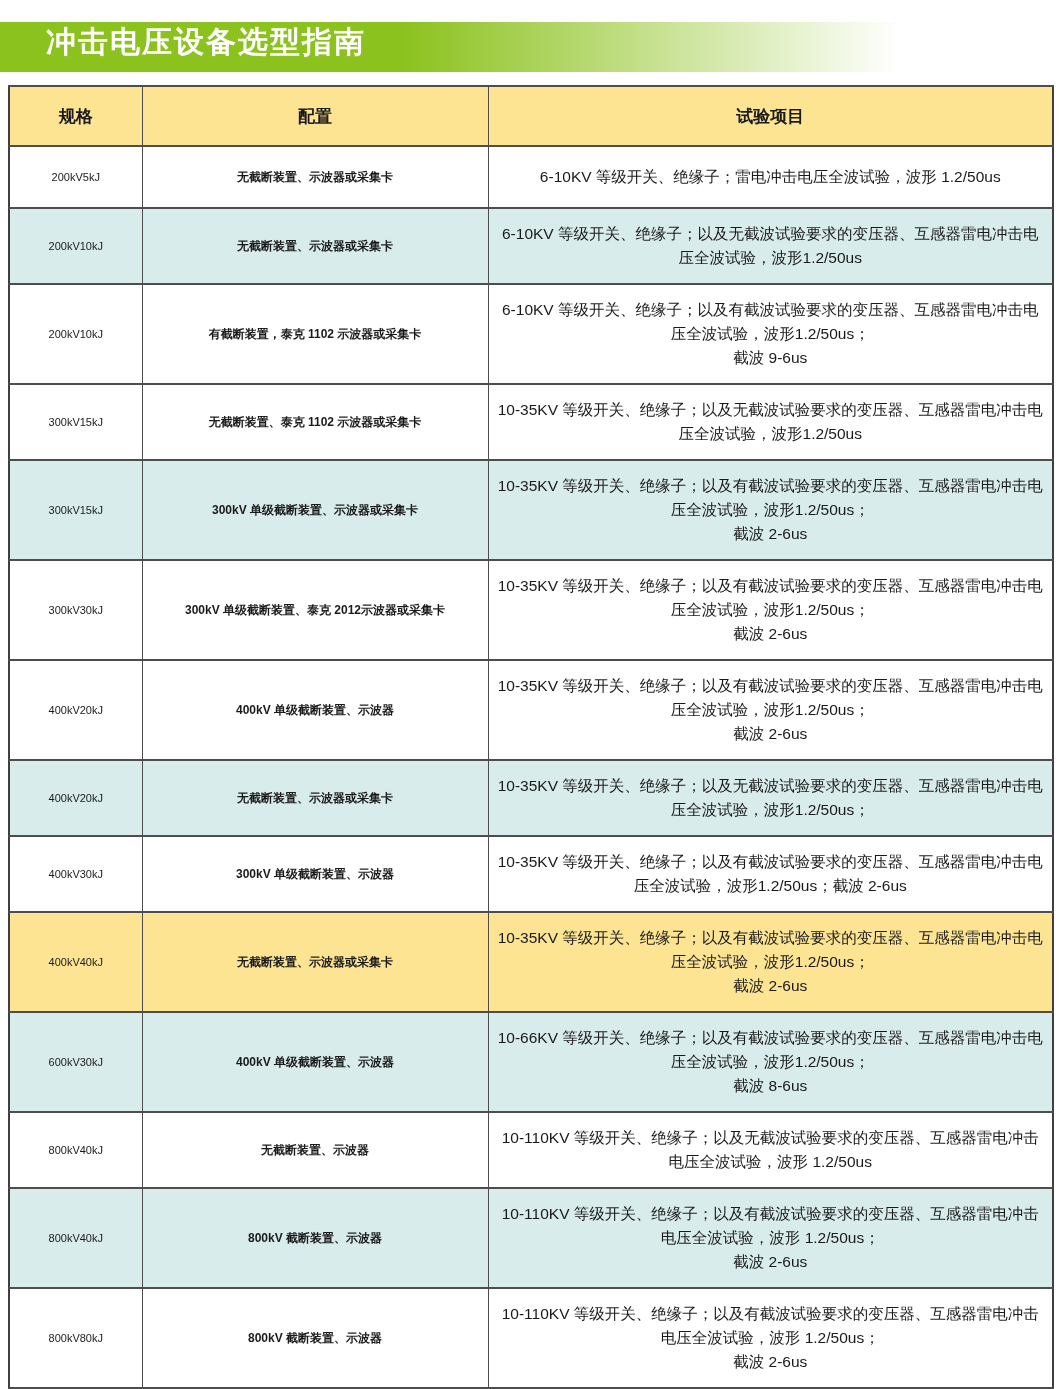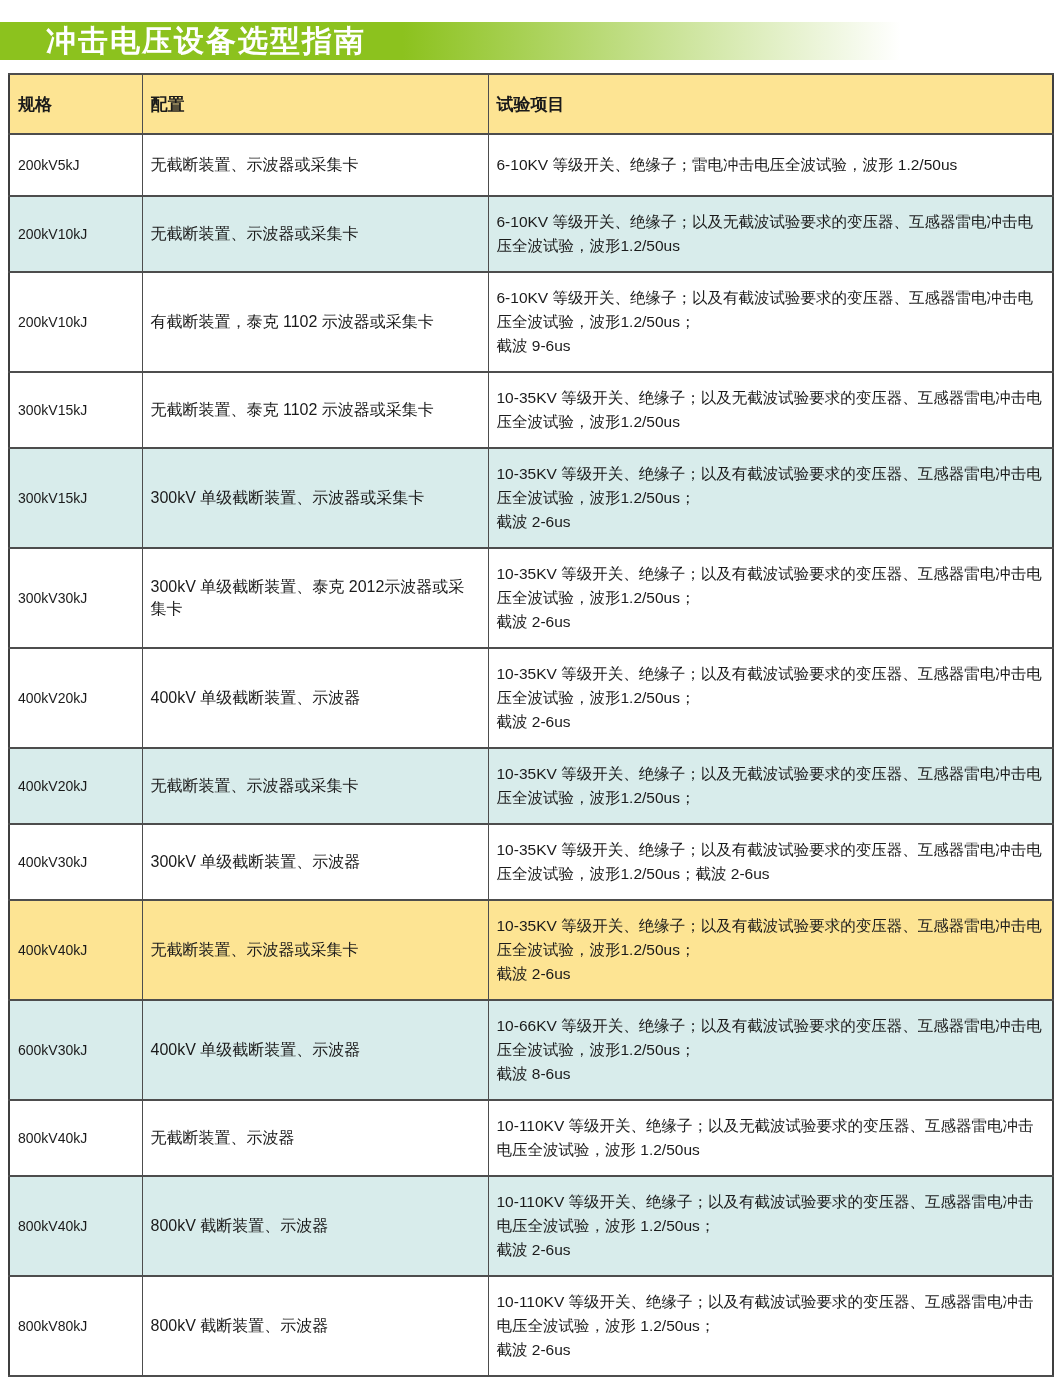--- a/index.html
+++ b/index.html
@@ -13,58 +13,58 @@
   *{box-sizing:border-box;}
   html,body{margin:0;padding:0;}
   body{
     width:1060px;height:1389px;
     background:#fff;
     font-family:"Liberation Sans","DejaVu Sans",sans-serif;
     color:var(--ink);
   }
   .banner{
     margin-top:22px;
-    height:38px;
+    height:50px;
     width:1060px;
     background:linear-gradient(90deg,var(--green) 0%,var(--green) 38%,rgba(255,255,255,0) 85%);
-    display:flex;align-items:center;
+    display:flex;align-items:flex-start;
   }
   .banner .title{
     color:#ffffff;
     font-size:30px;
     font-weight:bold;
     letter-spacing:2px;
     padding-left:46px;
   }
   .table-wrap{ margin:13px 8px 0 8px; }
   table{
     width:1044px;
     border-collapse:collapse;
     table-layout:fixed;
   }
   th,td{
     border:2px solid var(--border);
     border-left-width:1.5px;border-right-width:1.5px;
-    text-align:left;
+    text-align:center;
     vertical-align:middle;
     padding:13px 8px;
     overflow:hidden;
   }
   table{border:2.5px solid #3F3F3F;}
   col.c1{width:133px;}
   col.c2{width:346px;}
   col.c3{width:565px;}
   thead tr{height:60px;}
   thead th{
     background:var(--yellow);
     font-size:17px;
     font-weight:600;
   }
-  td.spec{font-size:14px;margin-left:18px;}
-  td.config{font-size:16px;line-height:22px;}
+  td.spec{font-size:11px;margin-left:18px;}
+  td.config{font-size:12px;line-height:22px;font-weight:bold;}
   td.test{font-size:15.5px;line-height:24px;white-space:pre-line;}
   tr.tint-plain td{background:var(--plain);}
   tr.tint-blue td{background:var(--blue);}
   tr.tint-yellow td{background:var(--yellow);}
   tbody tr:nth-child(1){height:62px;}
   tbody tr:nth-child(2){height:69px;}
   tbody tr:nth-child(3){height:88px;}
   tbody tr:nth-child(4){height:69px;}
   tbody tr:nth-child(5){height:72px;}
   tbody tr:nth-child(6){height:78px;}

